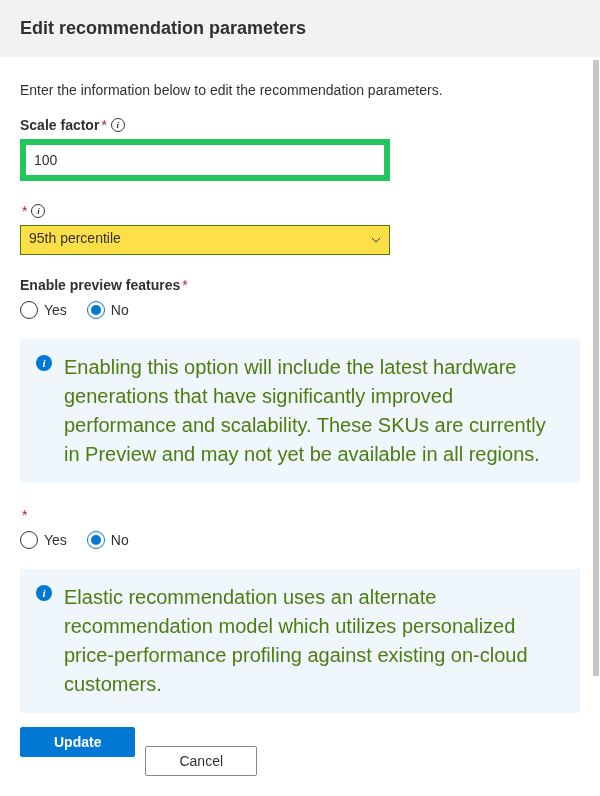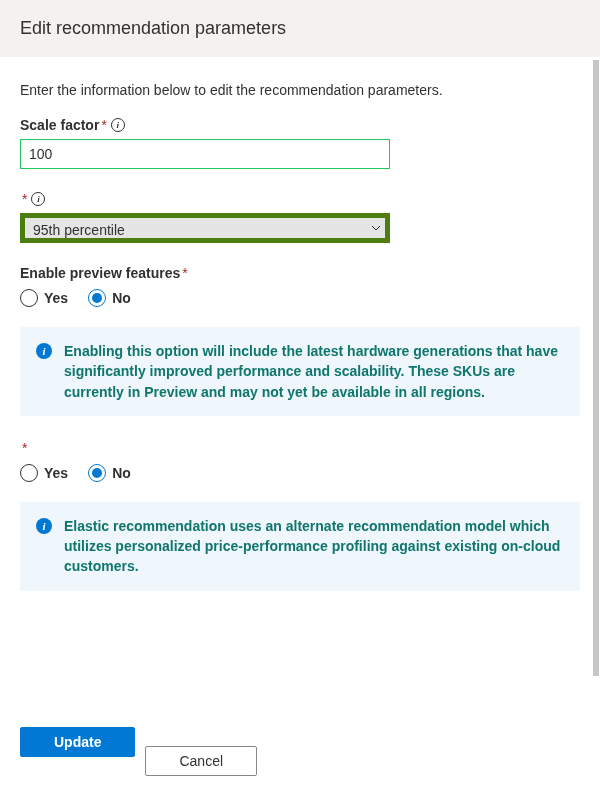--- a/index.html
+++ b/index.html
@@ -12,21 +12,21 @@
       height: 796px;
       overflow: hidden;
       position: relative;
     }
     .header {
       background: #f3f2f1;
       padding: 18px 20px;
     }
     .header-title {
       font-size: 18px;
-      font-weight: 400;
+      font-weight: 700;
       color: #323130;
     }
     .scroll-area {
       position: absolute;
       top: 58px;
       bottom: 64px;
       left: 0;
       right: 0;
       overflow-y: auto;
       padding: 24px 20px 10px 20px;
@@ -81,41 +81,41 @@
       font-style: italic;
       font-family: Georgia, serif;
       font-weight: bold;
       color: #323130;
       margin-left: 4px;
       cursor: default;
       line-height: 1;
     }
     .text-input {
       width: 370px;
-      height: 30px;
-      border: 1px solid #22c55e;
+      height: 42px;
+      border: 6px solid #22c55e;
       padding: 4px 8px;
       font-size: 14px;
       font-family: inherit;
       color: #323130;
       background: #ffffff;
     }
     .select-wrap {
       position: relative;
       width: 370px;
     }
     .select-input {
       width: 100%;
       height: 30px;
-      border: 5px solid #4d7c0f;
+      border: 1px solid #4d7c0f;
       padding: 4px 28px 4px 8px;
       font-size: 14px;
       font-family: inherit;
       color: #323130;
-      background: #e5e5e5;
+      background: #fde047;
       appearance: none;
       cursor: pointer;
     }
     .select-chevron {
       position: absolute;
       right: 8px;
       top: 50%;
       transform: translateY(-50%);
       pointer-events: none;
     }
@@ -123,21 +123,20 @@
       display: flex;
       gap: 20px;
       margin-top: 8px;
       margin-bottom: 20px;
     }
     .radio-option {
       display: flex;
       align-items: center;
       gap: 6px;
       cursor: pointer;
-      font-weight: bold;
     }
     .radio-circle {
       width: 18px;
       height: 18px;
       border: 1px solid #323130;
       border-radius: 50%;
       display: flex;
       align-items: center;
       justify-content: center;
       flex-shrink: 0;
@@ -172,24 +171,23 @@
       align-items: center;
       justify-content: center;
       font-size: 11px;
       font-style: italic;
       font-family: Georgia, serif;
       font-weight: bold;
       flex-shrink: 0;
       margin-top: 2px;
     }
     .info-box-text {
-      font-size: 14px;
-      color: #0f766e;
+      font-size: 20px;
+      color: #4d7c0f;
       line-height: 1.45;
-      font-weight: bold;
     }
     .footer {
       position: absolute;
       bottom: 0;
       left: 0;
       right: 0;
       padding: 14px 20px 20px 20px;
       display: flex;
       gap: 10px;
       background: #ffffff;

